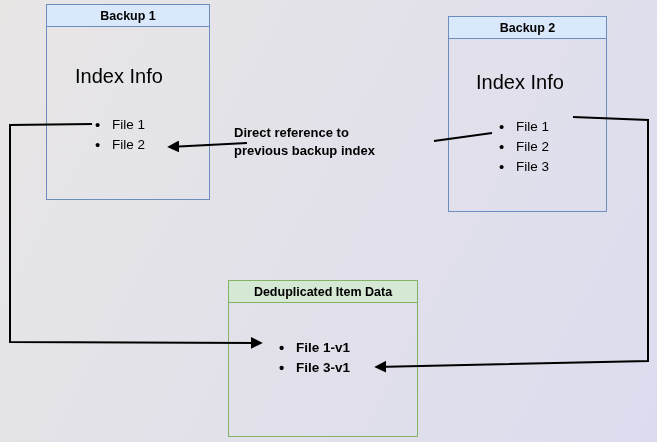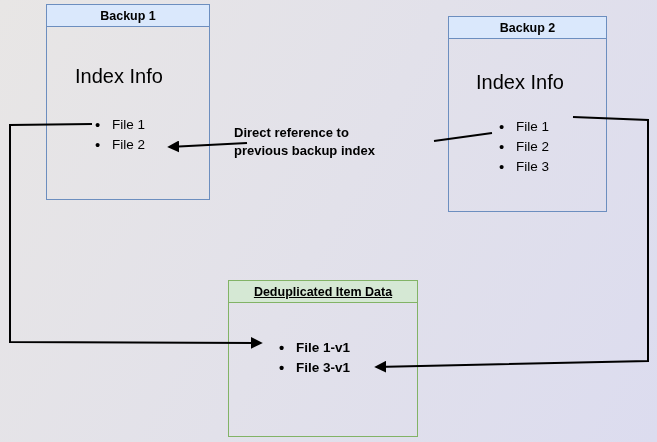--- a/index.html
+++ b/index.html
@@ -23,21 +23,21 @@
   .dbox.blue  { border-color: var(--blue-border, #6c8ebf); }
   .dbox.green { border-color: var(--green-border, #82b366); }
   .dbox-header {
     height: 22px;
     display: flex; align-items: center; justify-content: center;
     font-weight: bold; font-size: 12.5px;
     border-bottom: 1.5px solid;
     box-sizing: border-box;
   }
   .blue  .dbox-header { background: var(--blue-fill, #dae8fc);  border-color: var(--blue-border, #6c8ebf); }
-  .green .dbox-header { background: var(--green-fill, #d5e8d4); border-color: var(--green-border, #82b366); text-decoration: underline; }
+  .green .dbox-header { background: var(--green-fill, #d5e8d4); border-color: var(--green-border, #82b366); }
   .dbox-body { position: relative; width: 100%; }
   .subtitle { position: absolute; font-size: 20px; white-space: nowrap; }
   ul.filelist {
     position: absolute; margin: 0; padding: 0; list-style: none;
   }
   ul.filelist li {
     position: relative;
     height: 20px; line-height: 20px;
     padding-left: 17px;
     font-size: 13.5px; white-space: nowrap;

